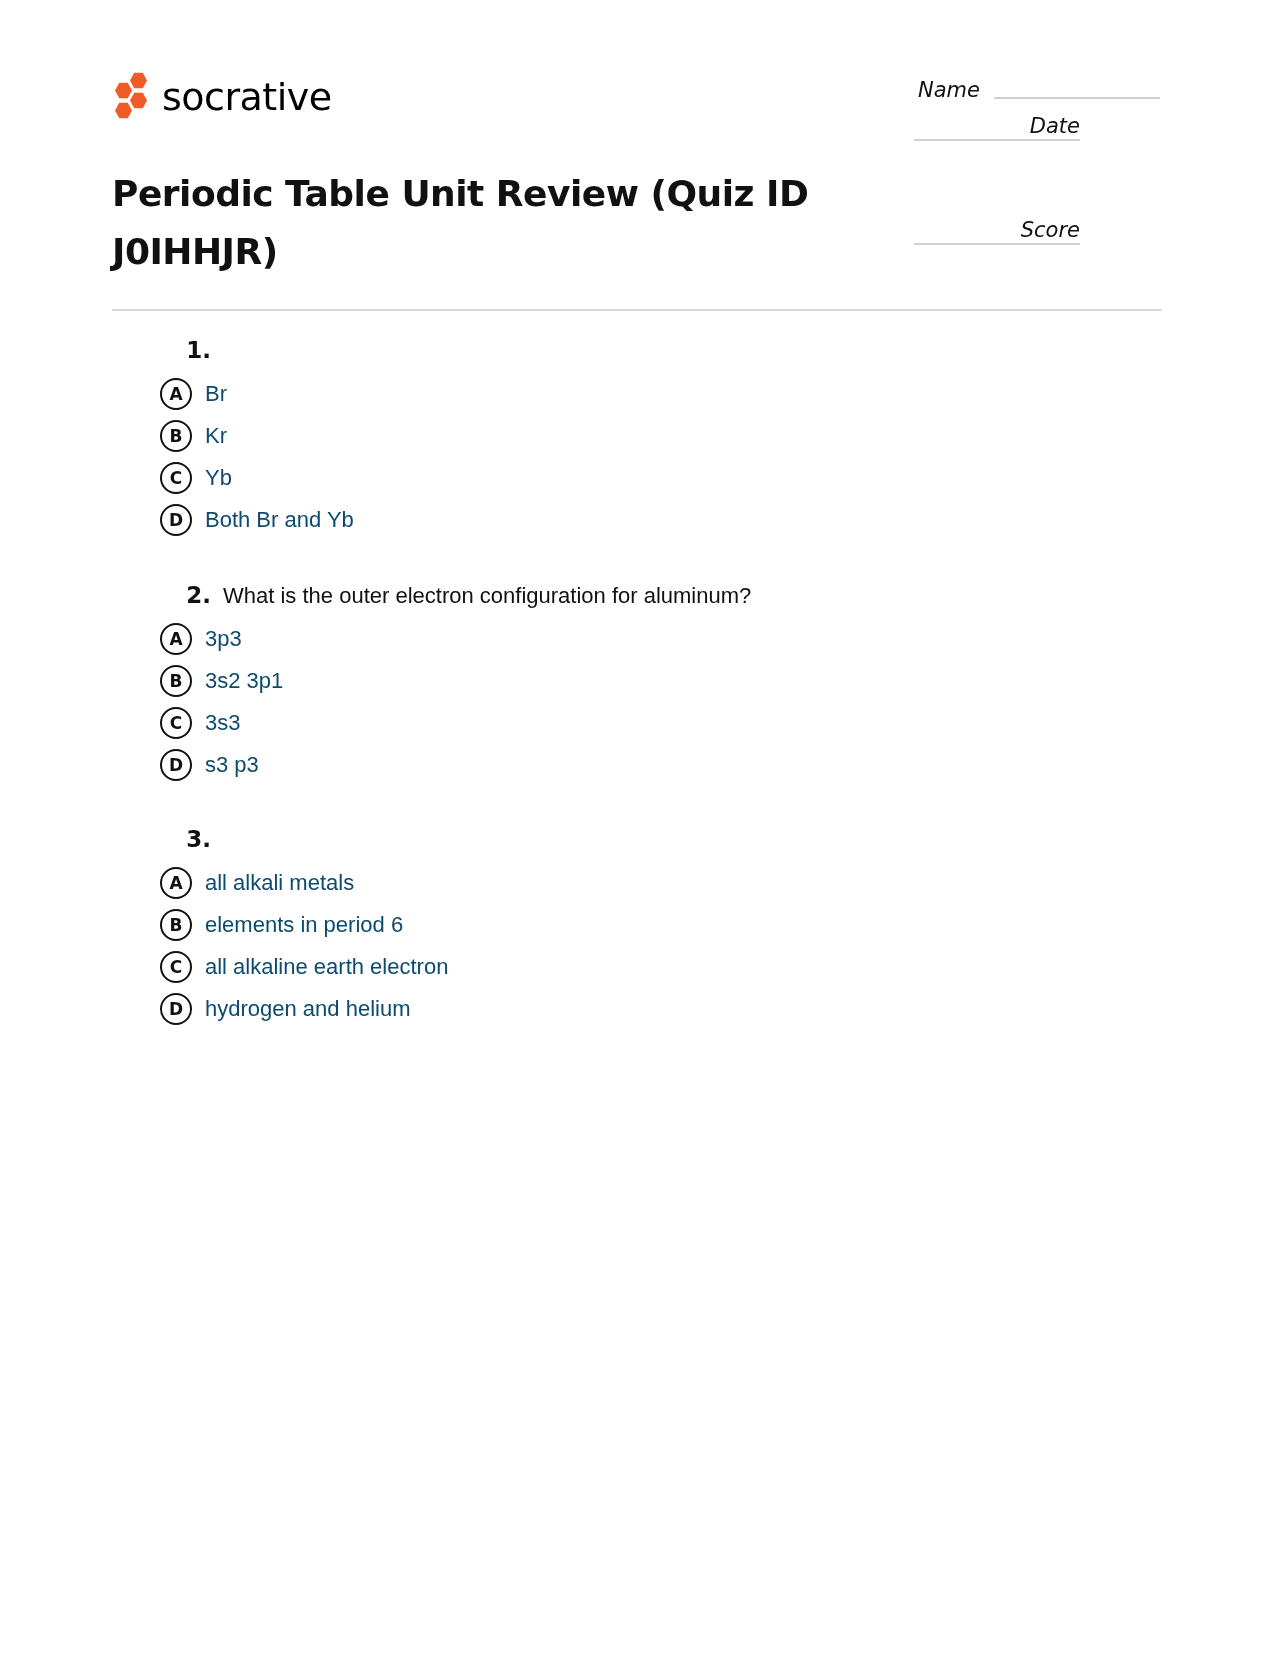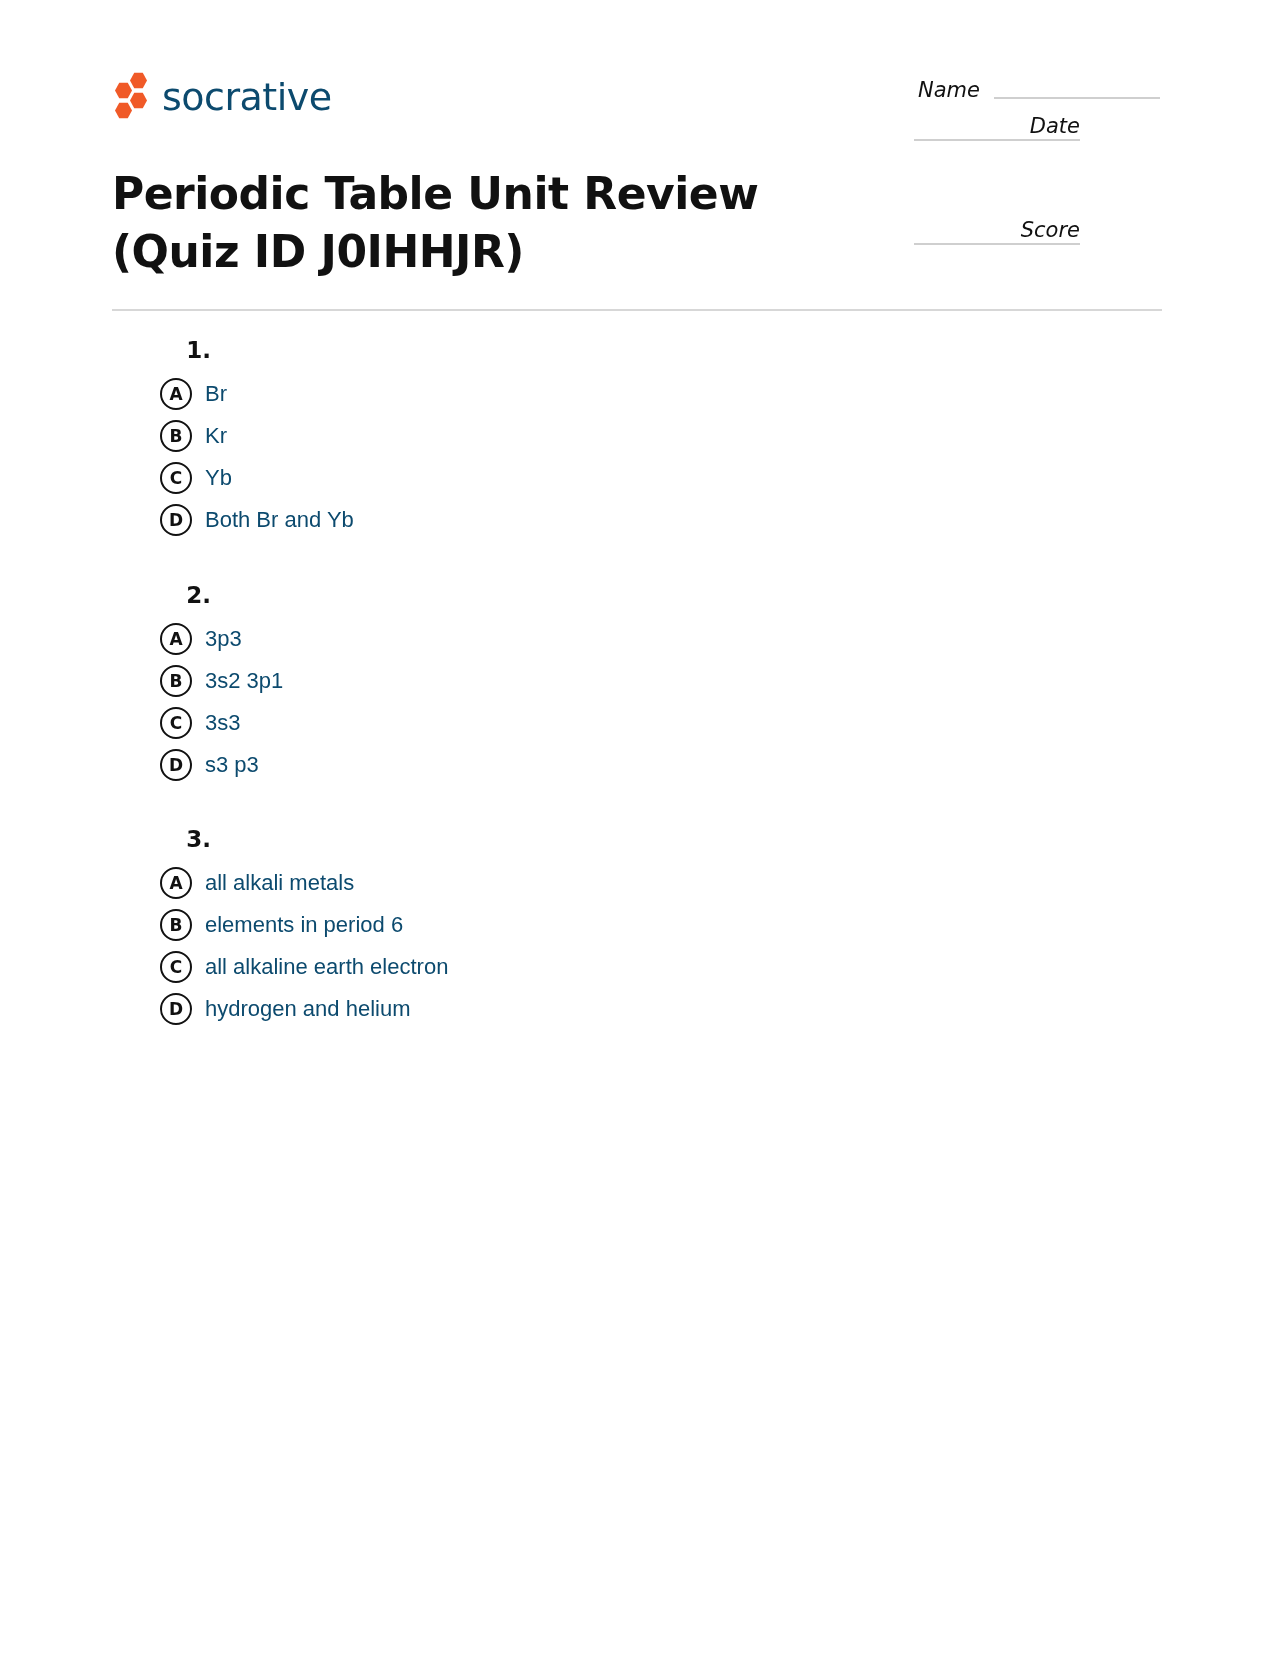--- a/index.html
+++ b/index.html
@@ -1,25 +1,25 @@
 <!DOCTYPE html>
 <html><head>
   <meta charset="utf-8">
   <style>
     html, body { margin: 0; padding: 0; background: #ffffff; }
     body { width: 1275px; height: 1653px; position: relative; overflow: hidden; font-family: "Liberation Sans", sans-serif; color: #111111; }
     .logo { position: absolute; left: 112px; top: 72px; display: flex; align-items: center; }
     .logo-mark { width: 40px; height: 50px; position: relative; }
     .hex { position: absolute; width: 17px; height: 17px; background: #f05a28; clip-path: polygon(25% 5%, 75% 5%, 100% 50%, 75% 95%, 25% 95%, 0% 50%); }
-    .logo-text { font-family: "DejaVu Sans", sans-serif; font-size: 38px; font-weight: 500; color: #0c4a6e; margin-left: 10px; letter-spacing: -0.5px; }
+    .logo-text { font-family: "DejaVu Sans", sans-serif; font-size: 38px; font-weight: 500; color: #000000; margin-left: 10px; letter-spacing: -0.5px; }
     .fields { position: absolute; left: 900px; top: 78px; width: 260px; }
     .field { position: absolute; display: flex; align-items: flex-end; }
     .field-label { width: 80px; text-align: right; font-size: 21px; color: #111; font-family: "DejaVu Sans", sans-serif; font-style: italic; }
     .field-line { width: 166px; margin-left: 14px; border-bottom: 2px solid #cfcfcf; height: 1px; margin-bottom: 3px; }
-    .title { position: absolute; left: 112px; top: 165px; width: 770px; font-family: "DejaVu Sans", sans-serif; font-size: 44px; font-weight: bold; line-height: 58px; color: #111; margin: 0; letter-spacing: -0.5px; }
+    .title { position: absolute; left: 112px; top: 165px; width: 770px; font-family: "DejaVu Sans", sans-serif; font-size: 36px; font-weight: bold; line-height: 58px; color: #111; margin: 0; letter-spacing: -0.5px; }
     .divider { position: absolute; left: 112px; top: 309px; width: 1050px; height: 2px; background: #d7d7d7; }
     .question { position: absolute; left: 160px; }
     .q-head { display: flex; align-items: baseline; height: 36px; }
     .q-num { width: 51px; text-align: right; font-family: "DejaVu Sans", sans-serif; font-weight: bold; font-size: 23px; color: #111; }
     .q-text { margin-left: 12px; font-size: 22px; color: #111; font-family: "Liberation Sans", sans-serif; }
     .option { display: flex; align-items: center; height: 42px; }
     .opt-circle { width: 28px; height: 28px; border: 2px solid #111; border-radius: 50%; display: flex; align-items: center; justify-content: center; font-family: "DejaVu Sans", sans-serif; font-weight: bold; font-size: 17px; color: #111; box-sizing: content-box; }
     .opt-text { margin-left: 13px; font-size: 22px; color: #0c4a6e; font-family: "Liberation Sans", sans-serif; }
   </style>
 </head>
@@ -72,20 +72,21 @@
   </div>
   <div class="option">
     <span class="opt-circle">D</span>
     <span class="opt-text">Both Br and Yb</span>
   </div>
 </div>
 
 <div class="question" style="top:582px;">
   <div class="q-head">
     <span class="q-num">2.</span>
+    <span class="q-text">What is the outer electron configuration for aluminum?</span>
   </div>
   <div class="option">
     <span class="opt-circle">A</span>
     <span class="opt-text">3p3</span>
   </div>
   <div class="option">
     <span class="opt-circle">B</span>
     <span class="opt-text">3s2 3p1</span>
   </div>
   <div class="option">

